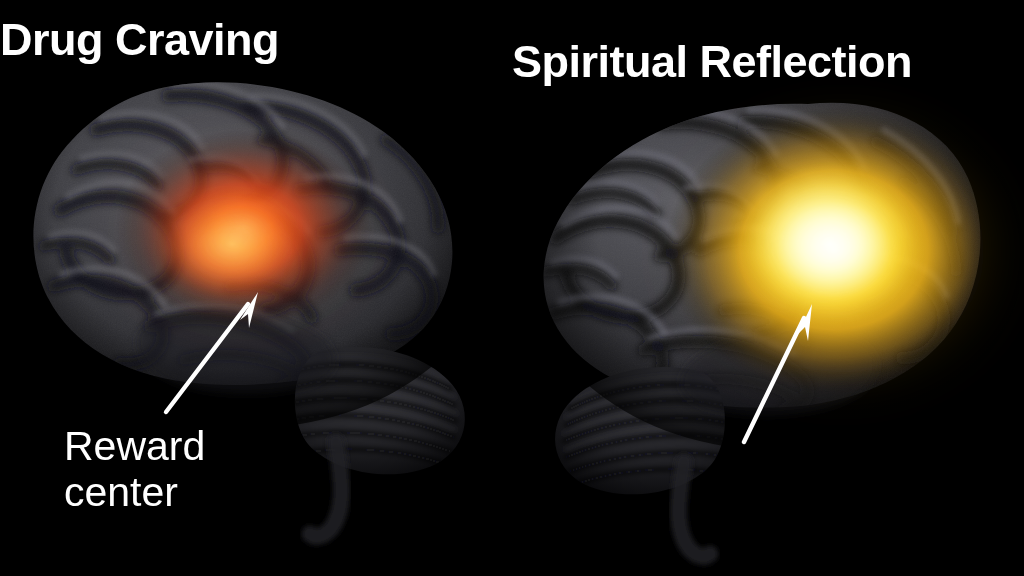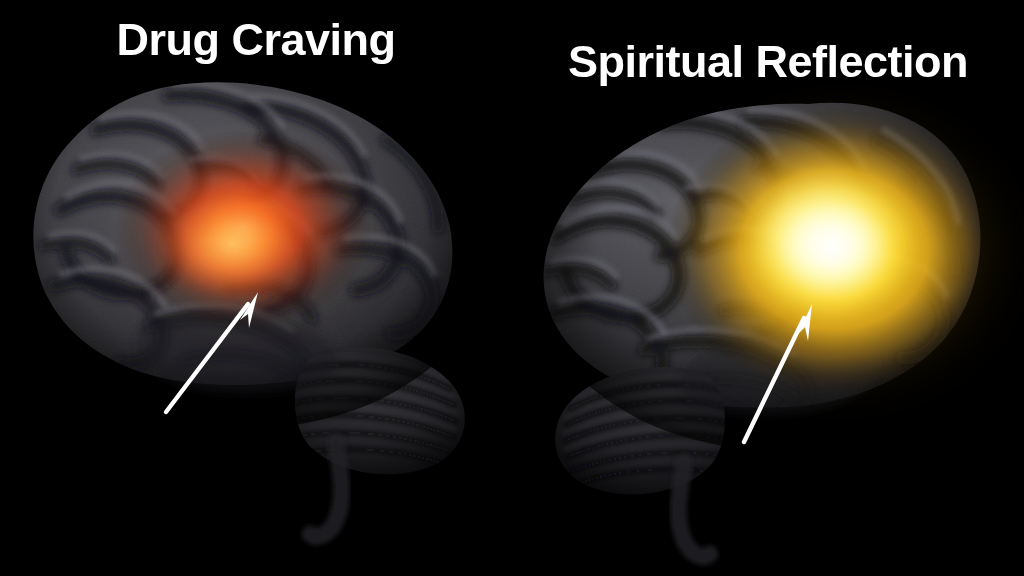--- a/index.html
+++ b/index.html
@@ -27,21 +27,21 @@
     height: 576px;
   }
   #panel-left  { left: 0; }
   #panel-right { left: 512px; margin-top: 22px; }
 
   .panel-title {
     position: absolute;
     top: 16px;
     left: 0;
     width: 512px;
-    text-align: center;
+    text-align: left;
     color: #ffffff;
     font-family: "Liberation Sans", sans-serif;
     font-size: 45px;
     font-weight: 700;
     letter-spacing: -0.5px;
     line-height: 1.05;
     white-space: nowrap;
   }
 
   .callout {
@@ -235,20 +235,22 @@
       <ellipse cx="250" cy="232" rx="250" ry="196" fill="url(#L-vig)"></ellipse>
 
       <g>
         <line x1="166" y1="412" x2="248" y2="304" stroke="#ffffff" stroke-width="4.4" stroke-linecap="round"></line>
         <path d="M 258 292 L 240 320 L 248 314 L 249 328 Z" fill="#ffffff"></path>
       </g>
     </svg>
 
     <div class="panel-title">Drug Craving</div>
 
+    <div class="callout" id="callout-left">Reward
+center</div>
   </div>
 
   <div class="panel" id="panel-right">
 
     <svg class="brain-svg" viewBox="0 0 512 576" aria-hidden="true">
       <defs>
         <radialGradient id="R-body" cx="30%" cy="32%" r="80%">
           <stop offset="0%" stop-color="#5b5b61"></stop>
           <stop offset="45%" stop-color="#3e3e43"></stop>
           <stop offset="78%" stop-color="#242428"></stop>

